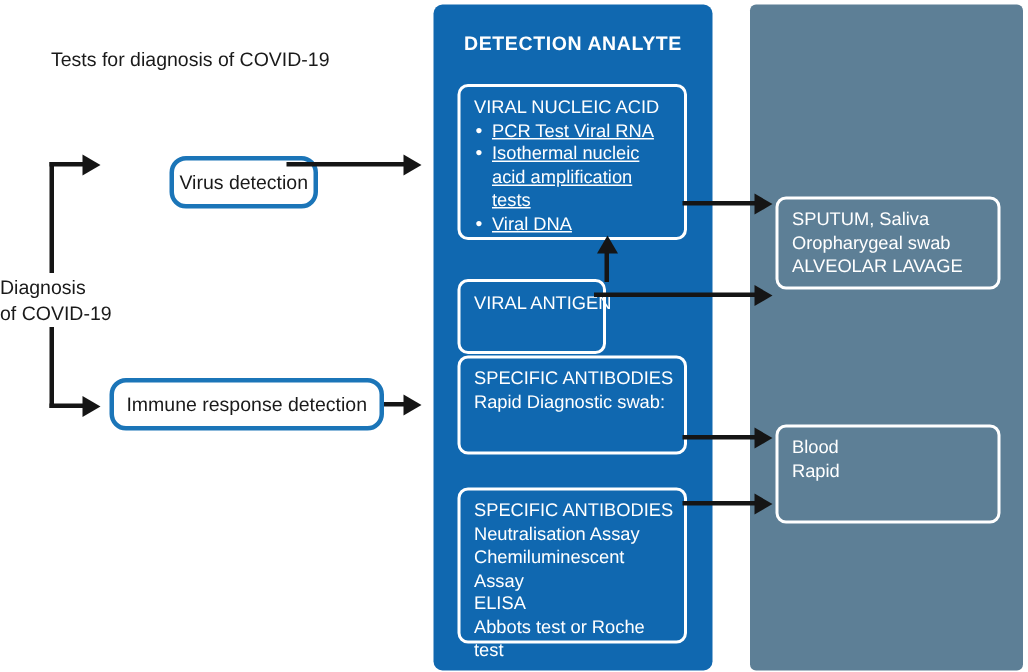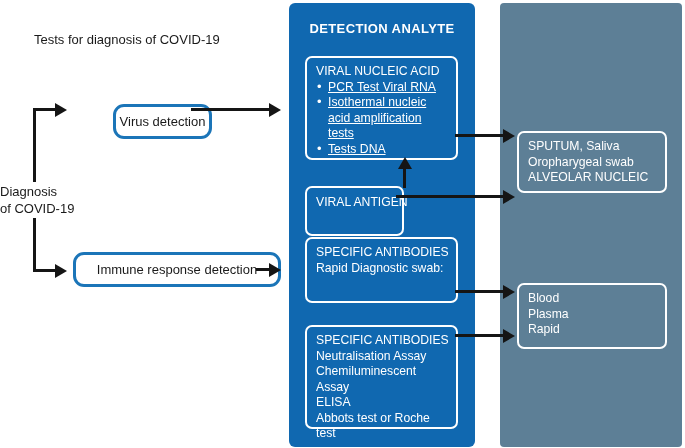--- a/index.html
+++ b/index.html
@@ -101,21 +101,21 @@
     border: 3px solid #1b75b8;
     border-radius: 11px;
     color: #1a1a1a;
     font-size: 13px;
     display: flex;
     align-items: center;
     justify-content: center;
     text-align: center;
   }
   #box-virus  { left: 73px;  top: 104px;  width: 99px; height: 35px; margin-left: 40px; }
-  #box-immune { left: 73px;  top: 252px; width: 208px; height: 35px; justify-content: center; }
+  #box-immune { left: 73px;  top: 252px; width: 183px; height: 35px; justify-content: center; }
 
   
   .label {
     position: absolute;
     color: #1a1a1a;
     font-size: 13px;
     line-height: 17px;
     white-space: pre-line;
   }
   #label-top   { left: 34px; top: 31px; }
@@ -175,21 +175,21 @@
 
   <div class="panel" id="panel-detection">
 
     <div class="panel-title">DETECTION ANALYTE</div>
 
     <div class="inner-box" id="box-nucleic">
       <span class="hdr">VIRAL NUCLEIC ACID</span>
       <ul>
         <li>PCR Test Viral RNA</li>
         <li>Isothermal nucleic acid amplification tests</li>
-        <li>Tests DNA</li>
+        <li>Viral DNA</li>
       </ul>
     </div>
 
     <div class="inner-box" id="box-antigen">
       <span class="hdr">VIRAL ANTIGEN</span>
     </div>
 
     <div class="inner-box" id="box-rdt">
       <span class="hdr">SPECIFIC ANTIBODIES</span>
       <span class="line">Rapid Diagnostic swab:</span>
@@ -206,26 +206,25 @@
 
   <div class="vline" style="left:403px; top:168px; height:20px;"></div>
   <div class="arrow-u" style="left:397.5px; top:157px;"></div>
 
   <div class="panel" id="panel-specimen">
 
 
     <div class="inner-box" id="box-resp">
       <span class="line">SPUTUM, Saliva</span>
       <span class="line">Oropharygeal swab</span>
-      <span class="line">ALVEOLAR NUCLEIC</span>
+      <span class="line">ALVEOLAR LAVAGE</span>
     </div>
 
     <div class="inner-box" id="box-blood">
       <span class="line">Blood</span>
-      <span class="line">Plasma</span>
       <span class="line">Rapid</span>
     </div>
   </div>
 
   <div class="hline" style="left:455px; top:134px; width:52px;"></div>
   <div class="arrow-r" style="left:503px; top:128.5px;"></div>
 
   <div class="hline" style="left:396px; top:195px; width:111px;"></div>
   <div class="arrow-r" style="left:503px; top:189.5px;"></div>
 

